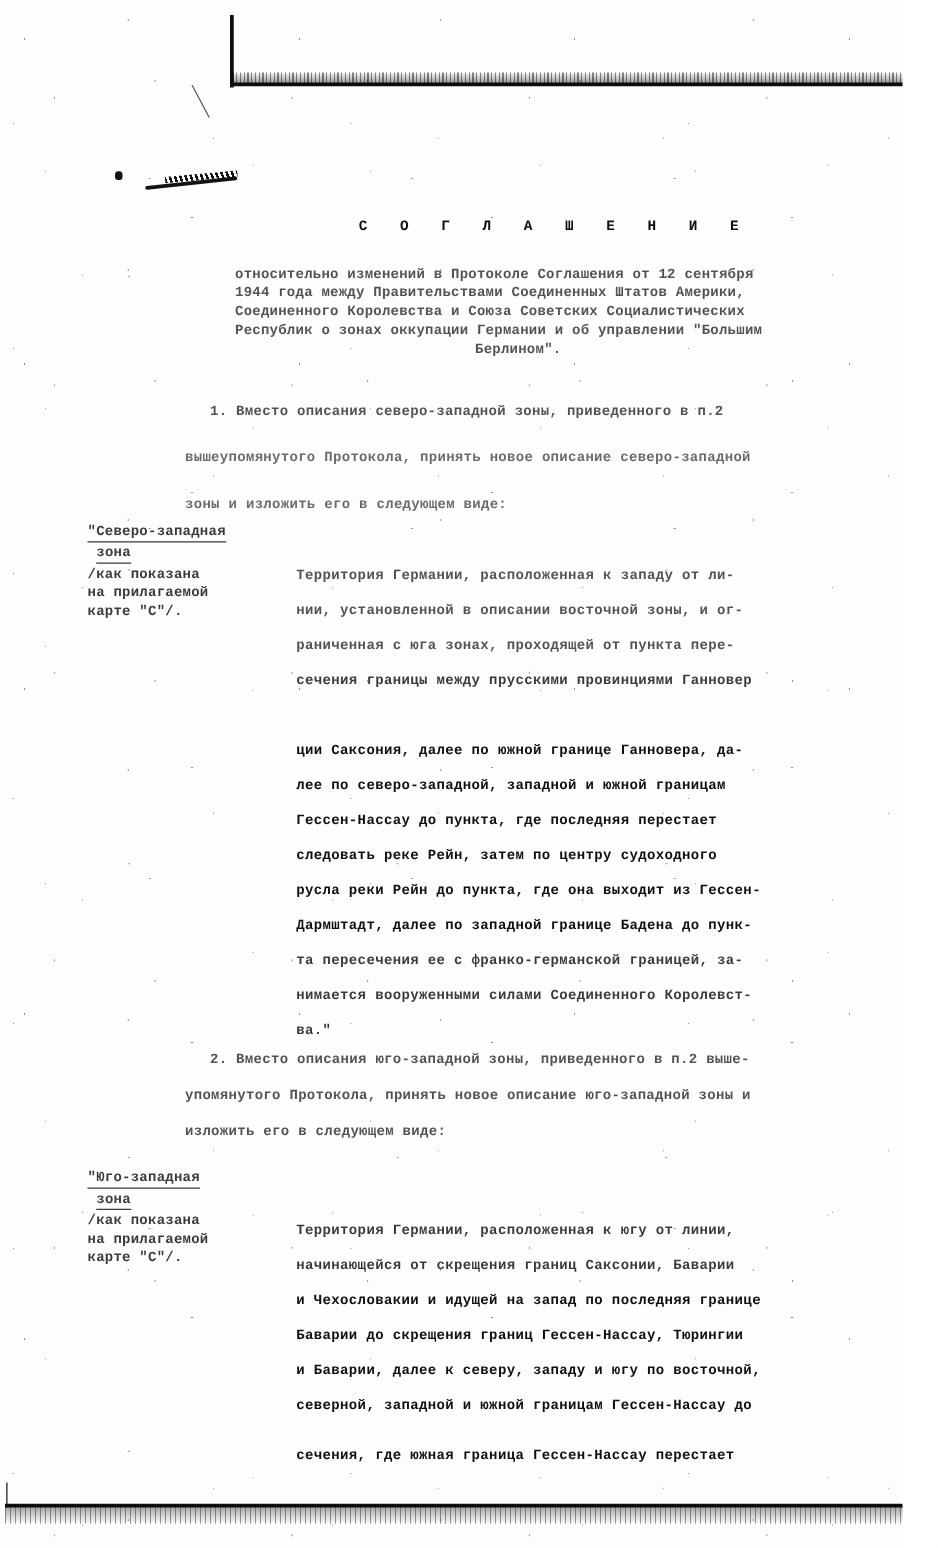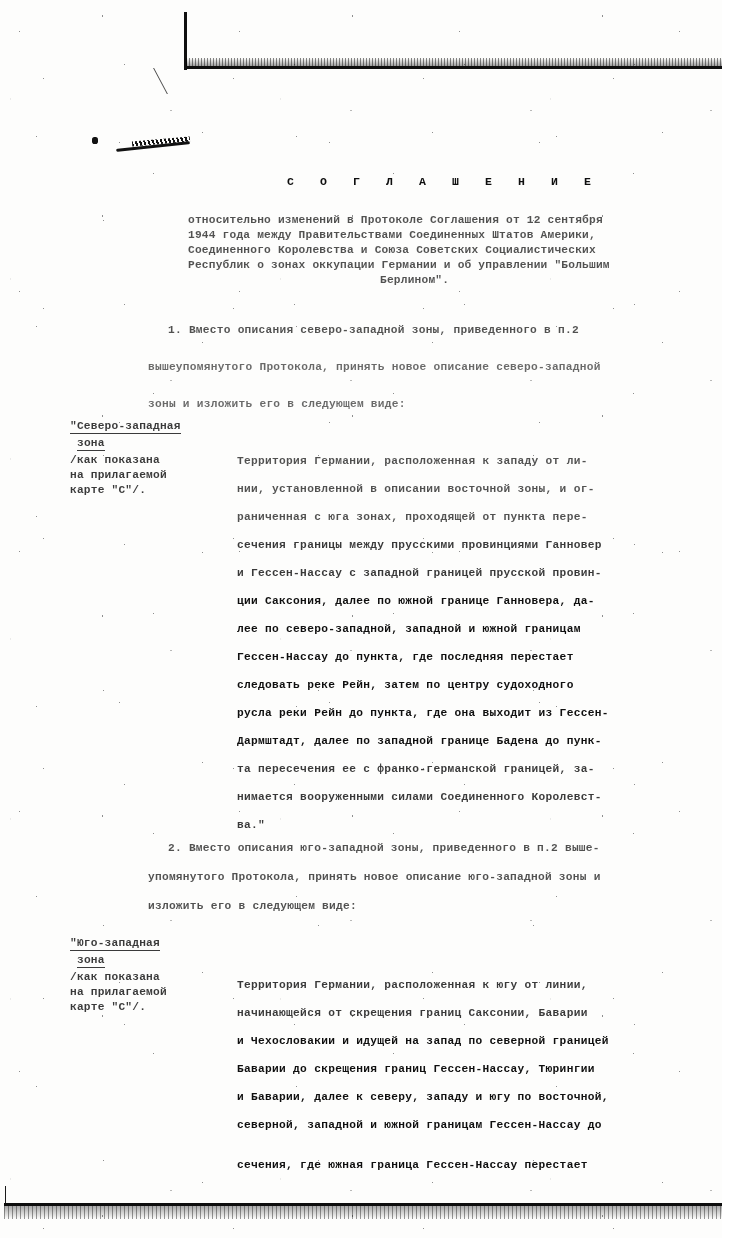--- a/index.html
+++ b/index.html
@@ -254,21 +254,20 @@
   <div class="tw margin-line underlined faded3" style="top:421px">"Северо-западная</div>
   <div class="tw margin-line underlined faded3" style="top:438px;left:77px">зона</div>
   <div class="tw margin-line faded3" style="top:455px">/как показана</div>
   <div class="tw margin-line faded3" style="top:470px">на прилагаемой</div>
   <div class="tw margin-line faded3" style="top:485px">карте "С"/.</div>
 
   <div class="tw body-line faded2" style="top:428px">Территория Германии, расположенная к западу от ли-</div>
   <div class="tw body-line faded2" style="top:456px">нии, установленной в описании восточной зоны, и ог-</div>
   <div class="tw body-line faded2" style="top:484px">раниченная с юга зонах, проходящей от пункта пере-</div>
   <div class="tw body-line faded3" style="top:512px">сечения границы между прусскими провинциями Ганновер</div>
-  <div class="tw body-line faded3" style="top:540px">и Гессен-Нассау с западной границей прусской провин-</div>
   <div class="tw body-line" style="top:568px">ции Саксония, далее по южной границе Ганновера, да-</div>
   <div class="tw body-line" style="top:596px">лее по северо-западной, западной и южной границам</div>
   <div class="tw body-line" style="top:624px">Гессен-Нассау до пункта, где последняя перестает</div>
   <div class="tw body-line" style="top:680px">русла реки Рейн до пункта, где она выходит из Гессен-</div>
   <div class="tw body-line" style="top:652px">следовать реке Рейн, затем по центру судоходного</div>
   <div class="tw body-line" style="top:708px">Дармштадт, далее по западной границе Бадена до пунк-</div>
   <div class="tw body-line faded3" style="top:764px">нимается вооруженными силами Соединенного Королевст-</div>
   <div class="tw body-line faded3" style="top:736px">та пересечения ее с франко-германской границей, за-</div>
   <div class="tw body-line faded3" style="top:792px">ва."</div>
 
@@ -277,21 +276,21 @@
   <div class="tw para-head faded2" style="left:148px;top:901px">изложить его в следующем виде:</div>
 
   <div class="tw margin-line underlined faded3" style="top:938px">"Юго-западная</div>
   <div class="tw margin-line underlined faded3" style="top:955px;left:77px">зона</div>
   <div class="tw margin-line faded3" style="top:972px">/как показана</div>
   <div class="tw margin-line faded3" style="top:987px">на прилагаемой</div>
   <div class="tw margin-line faded3" style="top:1002px">карте "С"/.</div>
 
   <div class="tw body-line faded3" style="top:952px">Территория Германии, расположенная к югу от линии,</div>
   <div class="tw body-line faded3" style="top:980px">начинающейся от скрещения границ Саксонии, Баварии</div>
-  <div class="tw body-line" style="top:1008px">и Чехословакии и идущей на запад по северной границей</div>
+  <div class="tw body-line" style="top:1008px">и Чехословакии и идущей на запад по последняя границе</div>
   <div class="tw body-line" style="top:1036px">Баварии до скрещения границ Гессен-Нассау, Тюрингии</div>
   <div class="tw body-line" style="top:1064px">и Баварии, далее к северу, западу и югу по восточной,</div>
   <div class="tw body-line" style="top:1092px">северной, западной и южной границам Гессен-Нассау до</div>
   <div class="tw body-line" style="top:1132px">сечения, где южная граница Гессен-Нассау перестает</div>
 
   <div class="scan-edge-left"></div>
   <div class="scan-band-bottom-fuzz"></div>
   <div class="scan-band-bottom"></div>
 
   <div class="speckle"></div>

